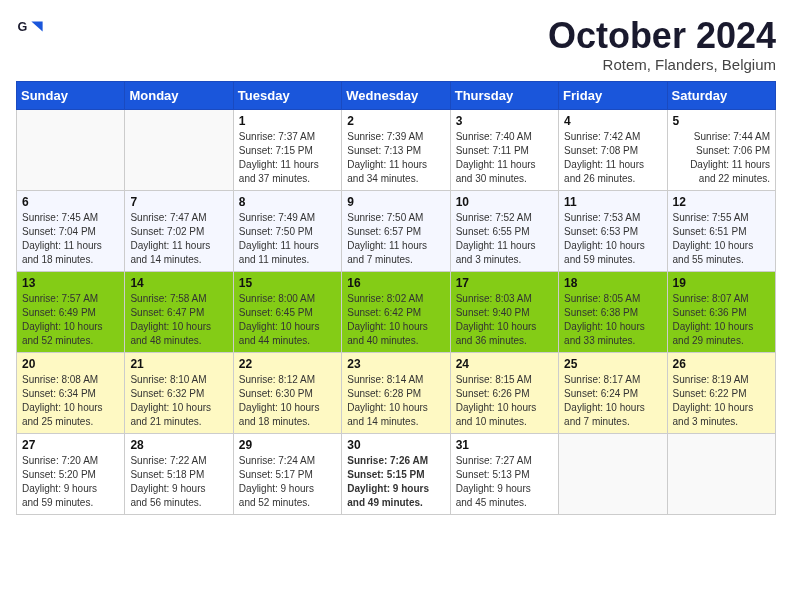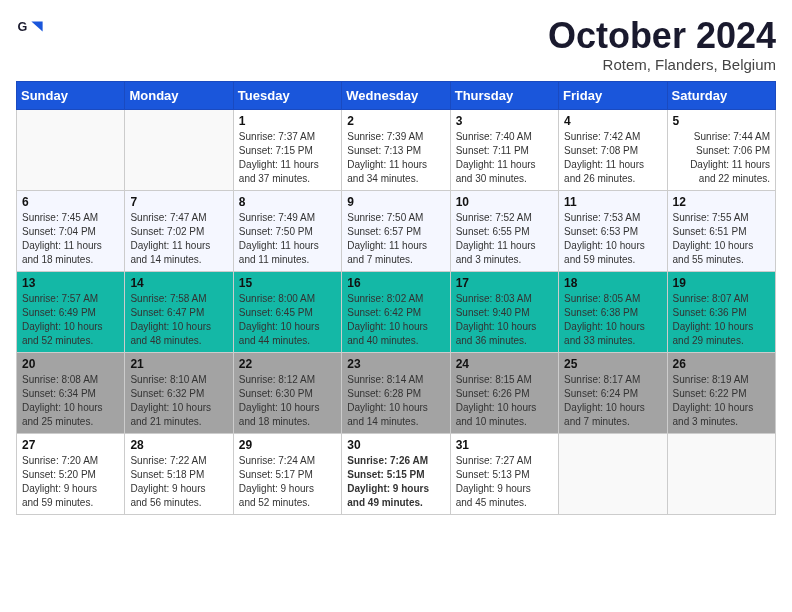--- a/index.html
+++ b/index.html
@@ -88,23 +88,23 @@
     tr:nth-child(even) td {
       background: #f5f5f5;
     }
     tr:nth-child(even) td.empty {
       background: #f0f0f0;
     }
     .calendar-table tbody tr:nth-child(1) td { background: #fff; }
     .calendar-table tbody tr:nth-child(1) td.empty { background: #f9f9f9; }
     .calendar-table tbody tr:nth-child(2) td { background: #f5f7ff; }
     .calendar-table tbody tr:nth-child(2) td.empty { background: #eff1f9; }
-    .calendar-table tbody tr:nth-child(3) td { background: #14b8a6; }
+    .calendar-table tbody tr:nth-child(3) td { background: #84cc16; }
     .calendar-table tbody tr:nth-child(3) td.empty { background: #f9f9f9; }
-    .calendar-table tbody tr:nth-child(4) td { background: #a3a3a3; }
+    .calendar-table tbody tr:nth-child(4) td { background: #fef9c3; }
     .calendar-table tbody tr:nth-child(4) td.empty { background: #eff1f9; }
     .calendar-table tbody tr:nth-child(5) td { background: #fff; }
     .calendar-table tbody tr:nth-child(5) td.empty { background: #f9f9f9; }
     .calendar-table tbody tr:nth-child(6) td { background: #f5f7ff; }
   </style>
 </head>
 <body>
 
 <div class="header-area">
   <div class="logo">

